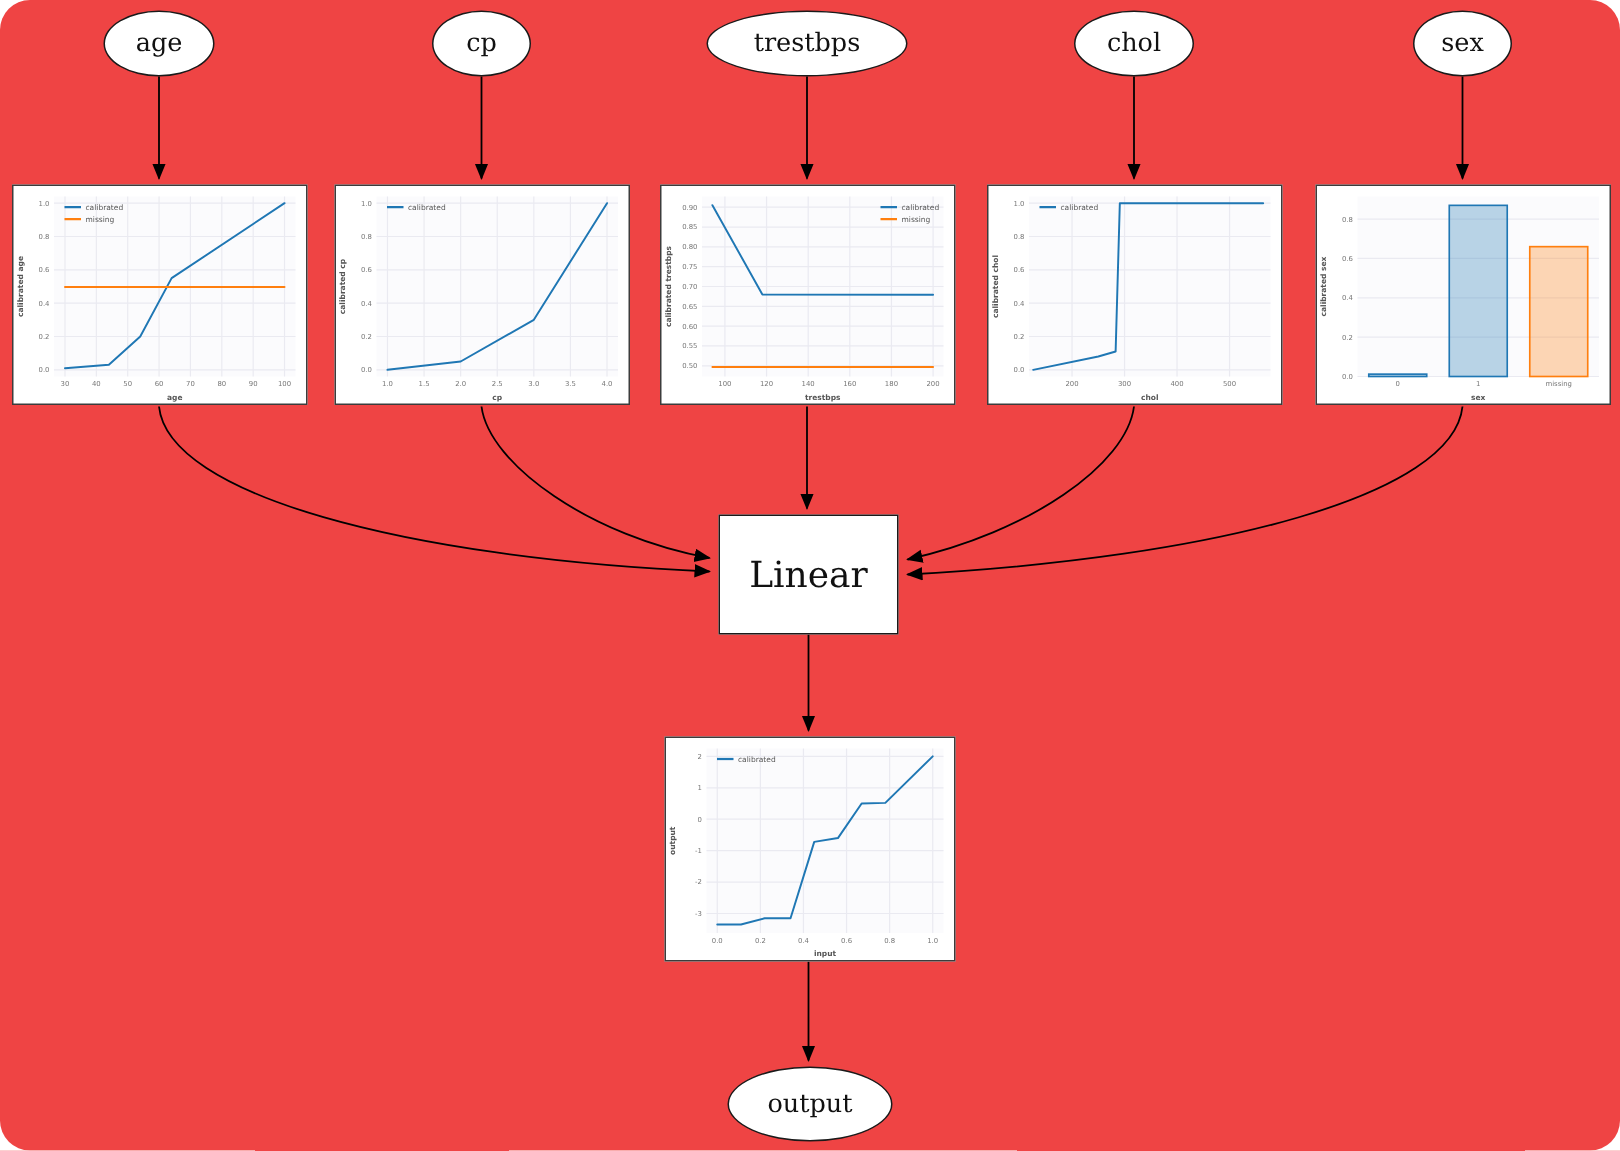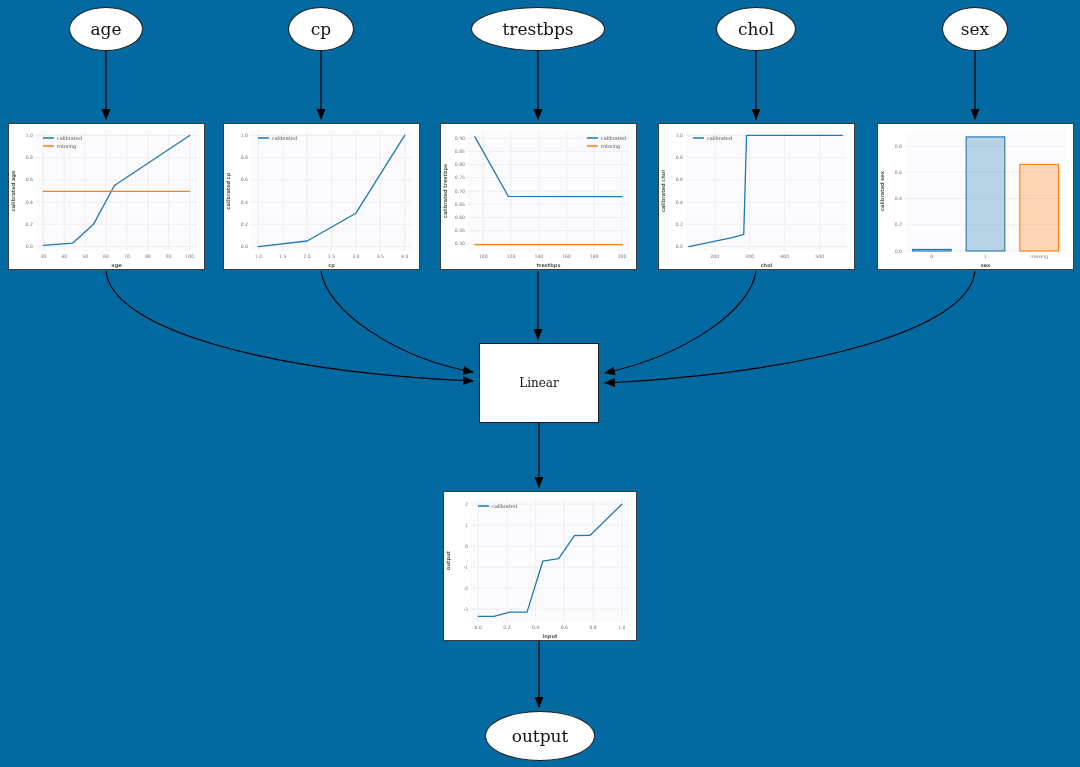--- a/index.html
+++ b/index.html
@@ -1,33 +1,33 @@
 <!DOCTYPE html>
 <html><head>
 <meta charset="utf-8">
 <style>
   html,body{margin:0;padding:0;background:#ffffff;}
   #canvas{
-    position:relative;width:1080px;height:767px;background:#0369a1;
-    font-family:"DejaVu Sans",sans-serif;overflow:hidden;
+    position:relative;width:1080px;height:767px;background:#ef4444;
+    font-family:"DejaVu Sans",sans-serif;overflow:hidden;border-radius:20px;
   }
   .node-ellipse{
     position:absolute;border:1px solid #1a1a1a;border-radius:50%;
     display:flex;align-items:center;justify-content:center;
     font-family:"DejaVu Serif","Liberation Serif",serif;font-size:17px;color:#111;
     background:#ffffff;box-sizing:border-box;
   }
   .plot-box{
     position:absolute;border:1px solid #3c3c3c;background:#ffffff;box-sizing:border-box;
   }
   .plot-box svg{display:block;}
   #linear-box{
     position:absolute;border:1px solid #1a1a1a;background:#ffffff;
     display:flex;align-items:center;justify-content:center;
-    font-family:"DejaVu Serif","Liberation Serif",serif;font-size:12px;color:#111;
+    font-family:"DejaVu Serif","Liberation Serif",serif;font-size:24px;color:#111;
     box-sizing:border-box;
   }
   #edges{position:absolute;left:0;top:0;pointer-events:none;}
 </style>
 </head>
 <body>
 
 <div id="canvas">
 
   <svg id="edges" width="1080" height="767">

